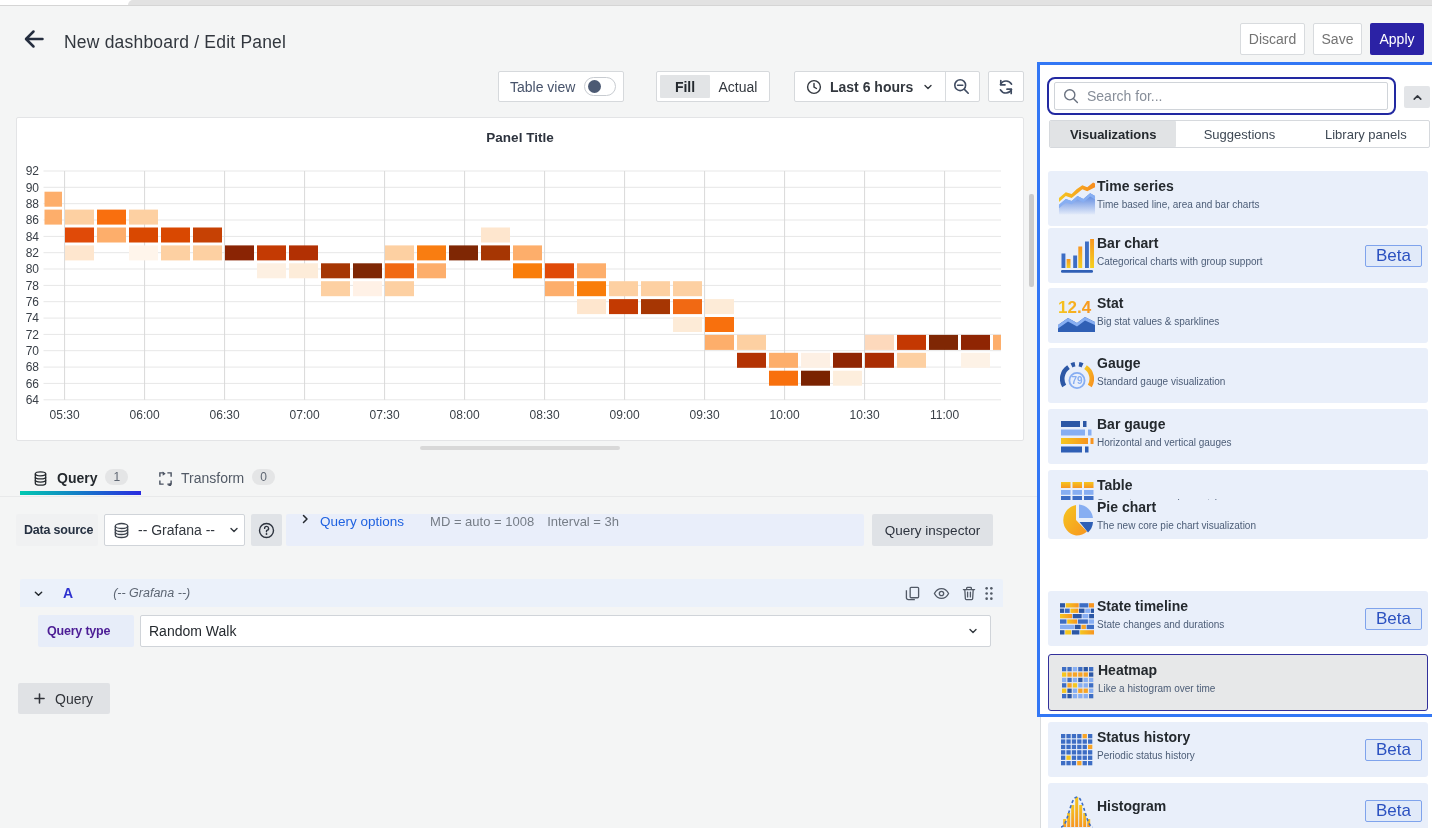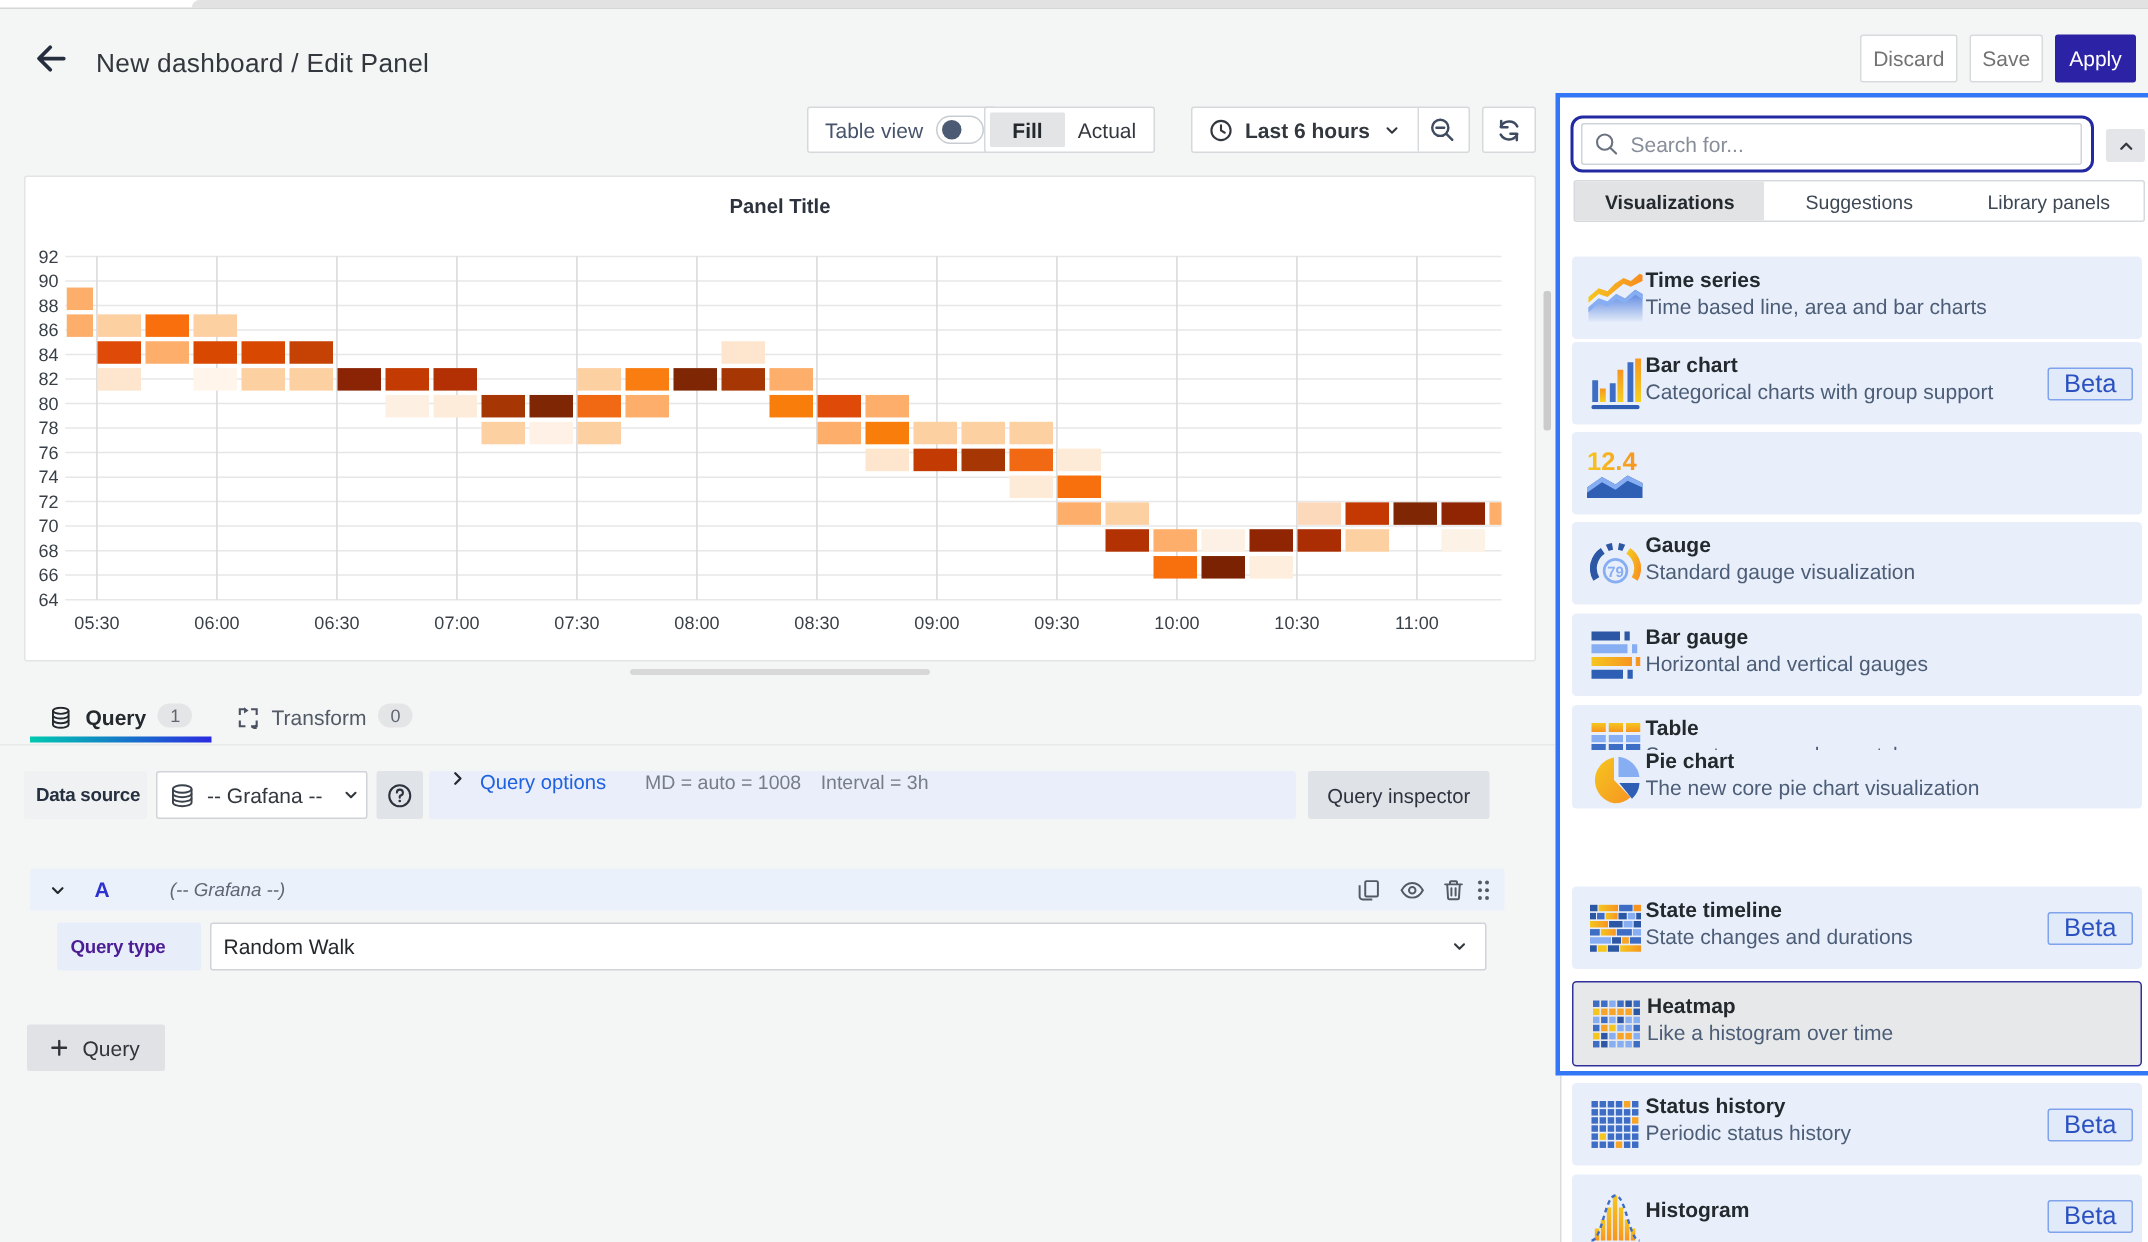--- a/index.html
+++ b/index.html
@@ -42,35 +42,35 @@
 #search-input{position:absolute;left:1054px;top:82px;width:334px;height:28px;background:#fff;border:1px solid #d0d4d9;border-radius:2px;display:flex;align-items:center;color:#878e99;font-size:14px;z-index:6}
 #collapse{position:absolute;left:1404px;top:86px;width:26px;height:22px;background:#e3e5e8;border-radius:2px;z-index:6;display:flex;align-items:center;justify-content:center}
 #vtabs{position:absolute;left:1049px;top:120px;width:381px;height:28px;background:#fff;border:1px solid #d6d9dd;border-radius:2px;display:flex;z-index:6}
 .vtab{flex:1;display:flex;align-items:center;justify-content:center;font-size:13px;color:#3e4854}
 .vtab.sel{background:#e1e3e5;font-weight:bold;color:#24292e;border-radius:1px}
 .card{position:absolute;left:1048px;width:380px;background:#e9effa;border-radius:3px;display:flex;align-items:center;z-index:1}
 .card.sel{background:#e7e8e9;border:1px solid #32309b;border-radius:3px}
 .cicon{width:38px;height:34px;margin-left:10px;display:flex;align-items:center;justify-content:center}
 .ctxt{margin-left:1px;position:relative;top:-3px}
 .ctitle{font-size:14px;line-height:15px;font-weight:bold;color:#24292e;margin-bottom:3px}
-.cdesc{font-size:14px;line-height:15px;color:#4c5d77}
+.cdesc{font-size:10px;line-height:15px;color:#4c5d77}
 .beta{position:absolute;right:6px;top:50%;margin-top:-11px;height:22px;border:1px solid #7fa3ec;color:#2b51c0;background:rgba(59,115,230,0.04);font-size:17px;font-weight:500;display:flex;align-items:center;padding:0 10px;border-radius:2px}
 </style></head><body>
 <div id="topstrip">
     <div class="tab"></div>
     <div class="line"></div>
   </div>
 <svg id="back" viewBox="0 0 20 20" fill="none">
     <path d="M18.5 10 H2.5 M9.5 2.5 L2 10 L9.5 17.5" stroke="#252e3f" stroke-width="2.5" stroke-linecap="round" stroke-linejoin="round"></path>
   </svg>
 <div id="hdr-title">New dashboard / Edit Panel</div>
 <div class="hbtn" style="left:1240px;width:65px">Discard</div>
 <div class="hbtn" style="left:1313px;width:49px">Save</div>
 <div class="hbtn" id="apply" style="left:1370px;width:54px">Apply</div>
-<div class="tbox" style="left:538px;width:126px;padding-left:11px;color:#47536b">Table view
+<div class="tbox" style="left:498px;width:126px;padding-left:11px;color:#47536b">Table view
 <span style="display:inline-block;margin-left:9px;width:32px;height:19px;border:1px solid #c8ccd1;border-radius:10px;position:relative;background:#fff">
       <span style="position:absolute;left:2.5px;top:2px;width:13px;height:13px;border-radius:50%;background:#4c5a73"></span>
     </span></div>
 <div class="tbox" style="left:656px;width:114px;padding:3px">
     <span style="width:50px;height:23px;background:#e2e4e6;display:flex;align-items:center;justify-content:center;font-weight:bold;color:#24292e;border-radius:1px">Fill</span>
     <span style="flex:1;display:flex;align-items:center;justify-content:center">Actual</span>
   </div>
 <div class="tbox" style="left:794px;width:186px;padding-left:11px;font-weight:700">
     <svg width="16" height="16" viewBox="0 0 16 16" fill="none">
       <circle cx="8" cy="8" r="6.4" stroke="#33383f" stroke-width="1.4"></circle>
@@ -373,20 +373,24 @@
           <linearGradient id="st1" x1="0" y1="0" x2="1" y2="0">
             <stop offset="0" stop-color="#f5c620"></stop>
             <stop offset="1" stop-color="#f79520"></stop>
           </linearGradient>
         </defs>
         <text x="0" y="14" font-size="17" font-weight="bold" fill="url(#st1)" font-family="Liberation Sans, sans-serif">12.4</text>
         <path d="M0 26 L10 19 L19 24 L27 18 L37 23 L37 33 L0 33 Z" fill="#2f5fb5"></path>
         <path d="M0 26 L10 19 L19 24 L27 18 L37 23 L37 26 L27 21.5 L19 27.5 L10 22.5 L0 29.5 Z" fill="#87aef2"></path>
       </svg>
     </div>
+    <div class="ctxt">
+      <div class="ctitle">Stat</div>
+      <div class="cdesc">Big stat values &amp; sparklines</div>
+    </div>
   </div>
 <div class="card" style="top:348px;height:55px">
     <div class="cicon">
       <svg width="34" height="34" viewBox="0 0 34 34">
         <defs>
           <linearGradient id="gg1" x1="0" y1="0" x2="1" y2="1">
             <stop offset="0" stop-color="#f5c620"></stop>
             <stop offset="1" stop-color="#f79520"></stop>
           </linearGradient>
         </defs>

